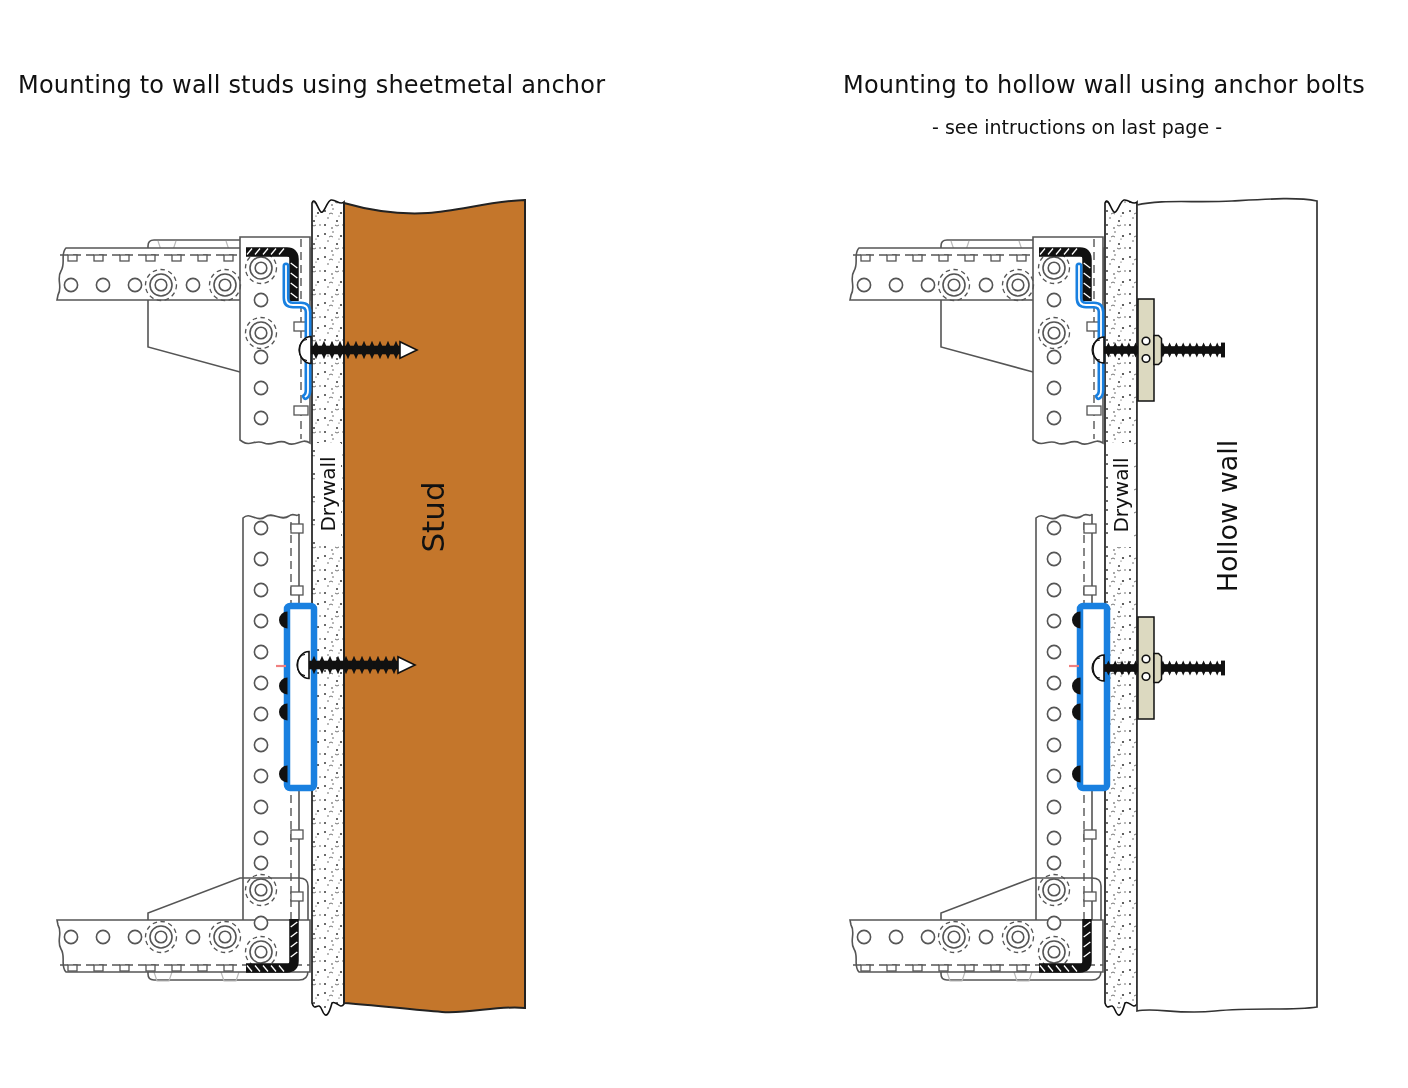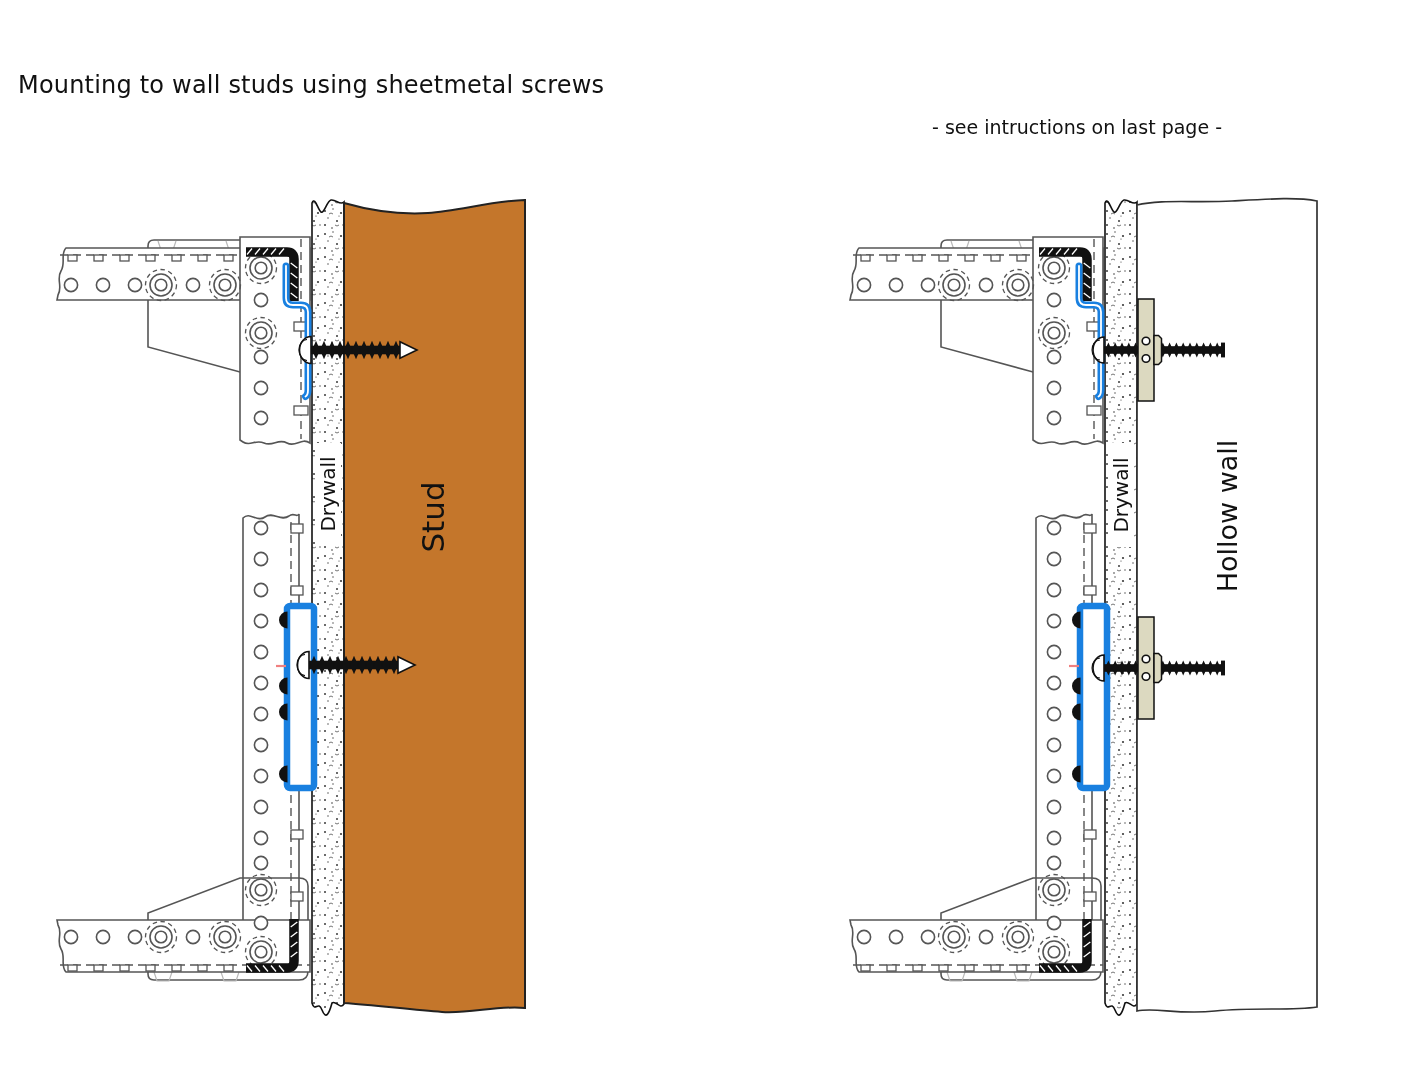--- a/index.html
+++ b/index.html
@@ -30,21 +30,22 @@
   .studfill{fill:var(--stud-orange);stroke:#222;stroke-width:2;}
   .hwall{fill:#fff;stroke:#333;stroke-width:1.7;}
   .band {fill:#fff;}
   text.lbl{font-family:"DejaVu Sans",sans-serif;fill:#111;}
 </style>
 </head>
 <body>
 
 <div id="page">
 
-  <div class="title" style="left:18px;top:71px">Mounting to wall studs using sheetmetal screws</div>
+  <div class="title" style="left:18px;top:71px">Mounting to wall studs using sheetmetal anchor</div>
+  <div class="title" style="left:843px;top:71px">Mounting to hollow wall using anchor bolts</div>
   <div class="subtitle" style="left:932px;top:116px">- see intructions on last page -</div>
 
   <svg width="1408" height="1088" viewBox="0 0 1408 1088">
     <defs>
       <pattern id="stip" width="23" height="23" patternUnits="userSpaceOnUse">
         <rect width="23" height="23" fill="#fff"></rect>
         <circle cx="3" cy="4" r="1" fill="#3a3a3a"></circle>
           <circle cx="11" cy="2" r=".7" fill="#3a3a3a"></circle>
         <circle cx="19" cy="6" r="1.1" fill="#3a3a3a"></circle>
           <circle cx="6" cy="11" r=".7" fill="#3a3a3a"></circle>

